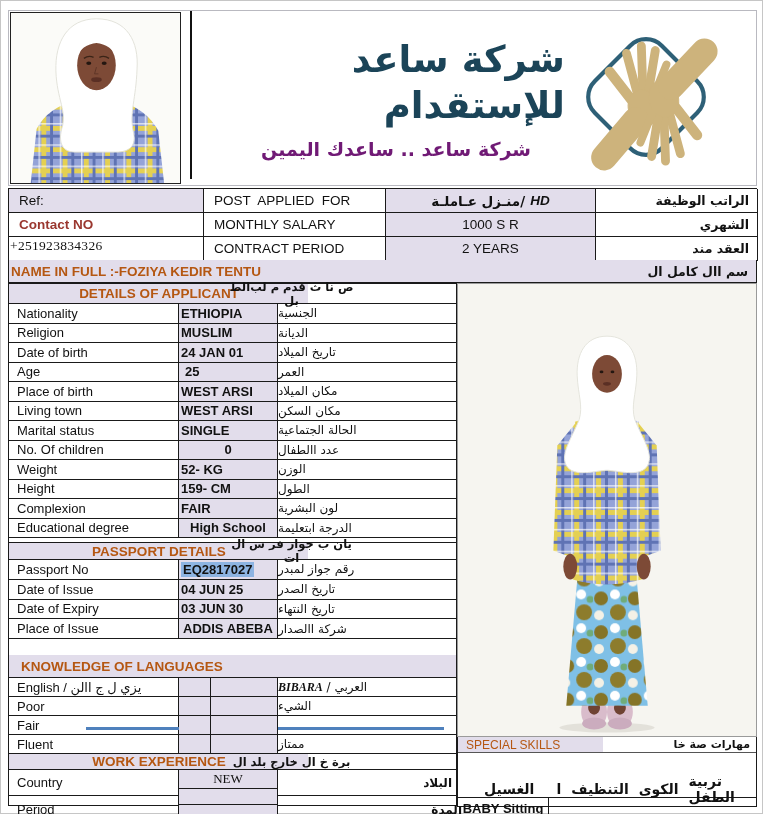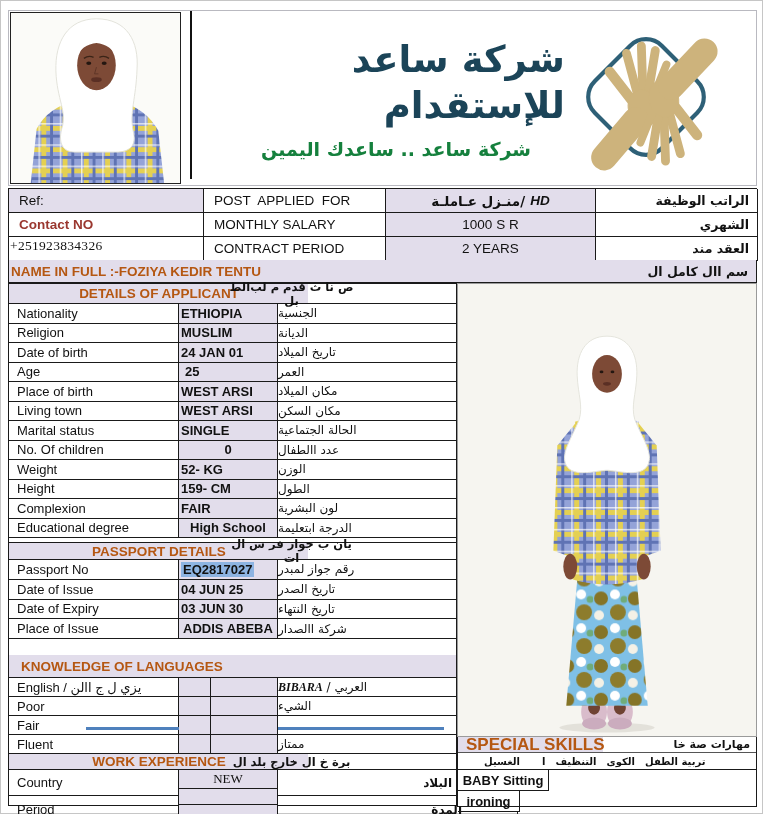--- a/index.html
+++ b/index.html
@@ -16,21 +16,21 @@
   .keep{white-space:pre;}
 
   
   .top-region{position:absolute;left:8px;top:10px;width:749px;height:176px;border:1px solid #b9b9c0;background:#fff;}
   .portrait{position:absolute;left:1px;top:1px;width:171px;height:172px;border:1px solid #222;background:#fbfbf8;}
   .portrait svg{display:block;width:100%;height:100%;}
   .top-divider{position:absolute;left:181px;top:0;width:2px;height:168px;background:#111;}
   .logo-area{position:absolute;left:186px;top:0;width:562px;height:174px;}
   .logo-text{position:absolute;left:0;top:26px;width:370px;text-align:right;}
   .logo-title{font-size:37px;font-weight:bold;color:var(--navy);font-family:"DejaVu Sans",sans-serif;line-height:1.25;}
-  .logo-tagline{font-size:19px;font-weight:bold;color:#15803d;font-family:"DejaVu Sans",sans-serif;margin-top:8px;padding-right:34px;}
+  .logo-tagline{font-size:19px;font-weight:bold;color:#701a75;font-family:"DejaVu Sans",sans-serif;margin-top:8px;padding-right:34px;}
   .logo-mark{position:absolute;left:372px;top:5px;width:158px;height:162px;}
   .logo-mark svg{width:100%;height:100%;}
 
   
   .top-table{position:absolute;left:8px;top:188px;width:749px;height:72px;display:grid;
              grid-template-columns:195px 182px 210px 162px;grid-template-rows:24px 24px 24px;
              border-top:1px solid var(--bd);border-left:1px solid var(--bd);font-size:13.5px;}
   .tt{border-right:1px solid var(--bd);border-bottom:1px solid var(--bd);display:flex;align-items:center;}
   .tt.lav{background:var(--lav);}
   .tt.pl{padding-left:10px;}
@@ -85,24 +85,24 @@
   .w-ar2{left:269px;top:26px;width:204px;height:27px;justify-content:flex-end;padding-right:20px;font-weight:bold;font-size:12px;}
 
   
   .photo-panel{position:absolute;left:457px;top:283px;width:300px;height:454px;border:1px solid #9a9a9a;background:#f6f5f0;}
   .photo-panel svg{display:block;width:100%;height:100%;}
 
   
   .skills-panel{position:absolute;left:457px;top:737px;width:300px;height:70px;border:1px solid var(--bd);border-top:none;background:#fff;}
   .sk-hdr{height:16px;display:flex;align-items:center;justify-content:space-between;border-bottom:1px solid #555;
           background:linear-gradient(90deg,var(--lav) 0 145px,#fff 145px);padding:0 6px 0 8px;}
-  .sec-title-sk{font-weight:bold;color:var(--orange);font-size:17px;text-align:right;}
+  .sec-title-sk{font-weight:normal;color:var(--orange);font-size:12px;text-align:right;}
   .sk-title-ar{font-weight:bold;font-size:11px;font-family:"DejaVu Sans",sans-serif;}
-  .sk-ar-row{height:17px;display:flex;align-items:center;font-weight:bold;font-size:10px;
-             font-family:"DejaVu Sans",sans-serif;border-bottom:1px solid var(--bd);padding-left:26px;}
+  .sk-ar-row{height:17px;display:flex;align-items:center;font-weight:bold;font-size:14px;
+             font-family:"DejaVu Sans",sans-serif;border-bottom:1px solid var(--bd);padding-left:26px;margin-top:28px;}
   .sk-ar-row span{margin-right:14px;}
   .sk-cols,.sk-empty{display:flex;flex-direction:column;}
   .skc{display:flex;align-items:center;justify-content:center;border-right:1px solid var(--bd);}
   .skc:last-child{border-right:none;}
   .sk-cols .skc{height:21px;font-weight:bold;font-size:13px;border-bottom:1px solid var(--bd);}
   .sk-empty .skc{height:15px;}
   .skw0{width:91px;} .skw1{width:62px;} .skw2{width:60px;} .skw3{flex:1;}
 </style>
 </head>
 <body>

